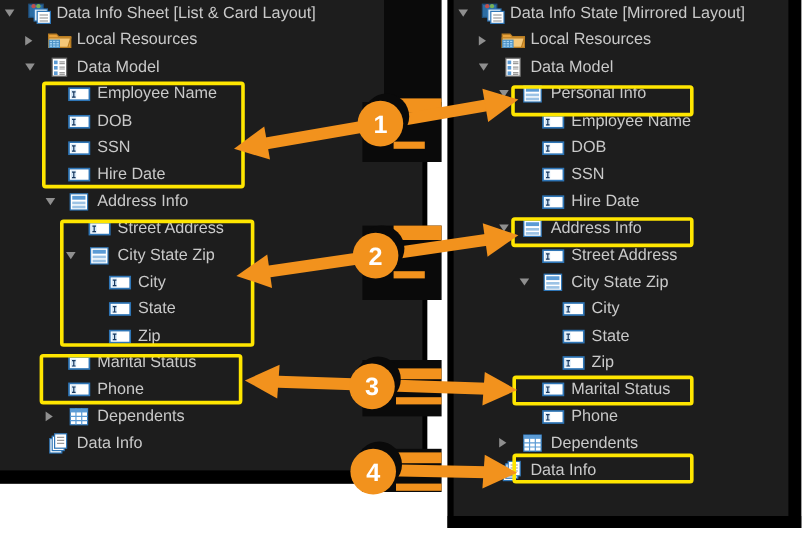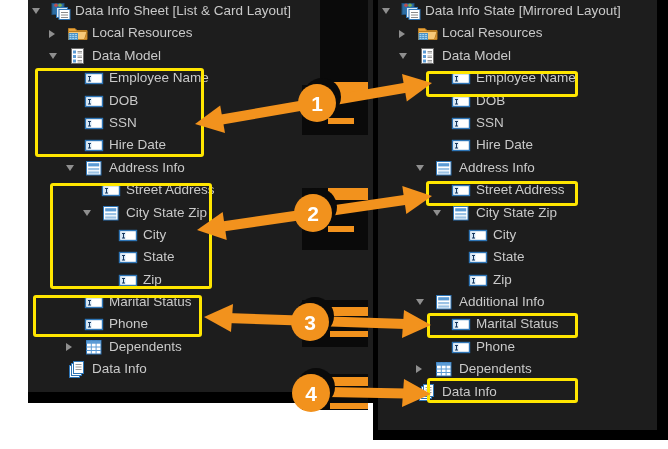--- a/index.html
+++ b/index.html
@@ -1,21 +1,21 @@
 <!DOCTYPE html>
 <html><head>
 <meta charset="utf-8">
 <style>
   html,body { margin:0; padding:0; background:#ffffff; }
   #stage {
     position:relative; width:668px; height:449px; overflow:hidden;
     background:#ffffff; font-family:"Liberation Sans", sans-serif;
   }
   .panel { position:absolute; top:0; background:#1d1d1d; box-sizing:border-box; }
-  #left-panel  { left:0;   width:356px; height:403px; border-right:4px solid #000; border-bottom:11px solid #000;margin-left:28px; }
+  #left-panel  { left:0;   width:356px; height:403px; border-right:4px solid #000; border-bottom:11px solid #000; }
   #right-panel { left:373px; width:295px; height:440px; border-left:5px solid #000; border-right:11px solid #000; border-bottom:10px solid #000; }
   .tree { position:relative; width:100%; height:100%; overflow:hidden; }
   .trow { position:relative; height:22.4px; }
   .expander { position:absolute; top:50%; transform:translateY(-50%); width:0; height:0; }
   .expander.open   { border-left:4.5px solid transparent; border-right:4.5px solid transparent; border-top:6px solid #8f8f8f; }
   .expander.closed { border-top:4.5px solid transparent; border-bottom:4.5px solid transparent; border-left:6px solid #8f8f8f; }
   .ticon  { position:absolute; top:2px; width:22px; height:19px; }
   .tlabel { position:absolute; top:0; line-height:22.4px; font-size:13.5px; color:#c9c9c9; white-space:nowrap; }
   .frag { position:absolute; background:#0a0a0a; }
   .ybox { position:absolute; border:3px solid #ffe600; border-radius:3px; }
@@ -215,112 +215,112 @@
               <rect x="6" y="3.5" width="3" height="3" fill="#5b9bd5"></rect>
               <path d="M10.5 4.5 h4.5 M10.5 6 h4.5" stroke="#9a9a9a" stroke-width="1" fill="none"></path>
               <rect x="6" y="8" width="3" height="3" fill="#5b9bd5"></rect>
               <path d="M10.5 9 h4.5 M10.5 10.5 h4.5" stroke="#9a9a9a" stroke-width="1" fill="none"></path>
               <rect x="6" y="12.5" width="3" height="3" fill="#5b9bd5"></rect>
               <path d="M10.5 13.5 h4.5 M10.5 15 h4.5" stroke="#9a9a9a" stroke-width="1" fill="none"></path>
             </svg></span>
           <span class="tlabel" style="left: 64px;">Data Model</span>
         </div>
         <div class="trow">
-          <span class="ticon" style="left: 73px;"><svg width="22" height="19" viewBox="0 0 22 19">
-              <rect x="1.5" y="4.5" width="17" height="10" fill="#ffffff" stroke="#2e75b6" stroke-width="1.4"></rect>
-              <rect x="3" y="6" width="4.5" height="7" fill="#d6e8f7"></rect>
-              <path d="M4 7.5 h3 M5.5 7.5 v4.5 M4 12 h3" stroke="#17375e" stroke-width="1" fill="none"></path>
-            </svg></span>
-          <span class="tlabel" style="left: 98px;">Employee Name</span>
-        </div>
-        <div class="trow">
-          <span class="ticon" style="left: 73px;"><svg width="22" height="19" viewBox="0 0 22 19">
-              <rect x="1.5" y="4.5" width="17" height="10" fill="#ffffff" stroke="#2e75b6" stroke-width="1.4"></rect>
-              <rect x="3" y="6" width="4.5" height="7" fill="#d6e8f7"></rect>
-              <path d="M4 7.5 h3 M5.5 7.5 v4.5 M4 12 h3" stroke="#17375e" stroke-width="1" fill="none"></path>
-            </svg></span>
-          <span class="tlabel" style="left: 98px;">DOB</span>
-        </div>
-        <div class="trow">
-          <span class="ticon" style="left: 73px;"><svg width="22" height="19" viewBox="0 0 22 19">
-              <rect x="1.5" y="4.5" width="17" height="10" fill="#ffffff" stroke="#2e75b6" stroke-width="1.4"></rect>
-              <rect x="3" y="6" width="4.5" height="7" fill="#d6e8f7"></rect>
-              <path d="M4 7.5 h3 M5.5 7.5 v4.5 M4 12 h3" stroke="#17375e" stroke-width="1" fill="none"></path>
-            </svg></span>
-          <span class="tlabel" style="left: 98px;">SSN</span>
-        </div>
-        <div class="trow">
-          <span class="ticon" style="left: 73px;"><svg width="22" height="19" viewBox="0 0 22 19">
-              <rect x="1.5" y="4.5" width="17" height="10" fill="#ffffff" stroke="#2e75b6" stroke-width="1.4"></rect>
-              <rect x="3" y="6" width="4.5" height="7" fill="#d6e8f7"></rect>
-              <path d="M4 7.5 h3 M5.5 7.5 v4.5 M4 12 h3" stroke="#17375e" stroke-width="1" fill="none"></path>
-            </svg></span>
-          <span class="tlabel" style="left: 98px;">Hire Date</span>
-        </div>
-        <div class="trow">
           <span class="expander open" style="left: 38px;"></span>
           <span class="ticon" style="left: 56px;"><svg width="22" height="19" viewBox="0 0 22 19">
               <rect x="2.5" y="2.5" width="14.5" height="13.5" fill="#ffffff" stroke="#2e75b6"></rect>
               <rect x="4.2" y="4.2" width="11" height="3.2" fill="#5b9bd5"></rect>
               <rect x="4.2" y="9" width="11" height="2.2" fill="#9cc3e5"></rect>
               <rect x="4.2" y="12.4" width="11" height="2.2" fill="#9cc3e5"></rect>
             </svg></span>
-          <span class="tlabel" style="left: 81px;">Address Info</span>
-        </div>
-        <div class="trow">
-          <span class="ticon" style="left: 73px;"><svg width="22" height="19" viewBox="0 0 22 19">
-              <rect x="1.5" y="4.5" width="17" height="10" fill="#ffffff" stroke="#2e75b6" stroke-width="1.4"></rect>
-              <rect x="3" y="6" width="4.5" height="7" fill="#d6e8f7"></rect>
-              <path d="M4 7.5 h3 M5.5 7.5 v4.5 M4 12 h3" stroke="#17375e" stroke-width="1" fill="none"></path>
-            </svg></span>
-          <span class="tlabel" style="left: 98px;">Street Address</span>
-        </div>
-        <div class="trow">
-          <span class="expander open" style="left: 55px;"></span>
-          <span class="ticon" style="left: 73px;"><svg width="22" height="19" viewBox="0 0 22 19">
+          <span class="tlabel" style="left: 81px;">Personal Info</span>
+        </div>
+        <div class="trow">
+          <span class="ticon" style="left: 73px;"><svg width="22" height="19" viewBox="0 0 22 19">
+              <rect x="1.5" y="4.5" width="17" height="10" fill="#ffffff" stroke="#2e75b6" stroke-width="1.4"></rect>
+              <rect x="3" y="6" width="4.5" height="7" fill="#d6e8f7"></rect>
+              <path d="M4 7.5 h3 M5.5 7.5 v4.5 M4 12 h3" stroke="#17375e" stroke-width="1" fill="none"></path>
+            </svg></span>
+          <span class="tlabel" style="left: 98px;">Employee Name</span>
+        </div>
+        <div class="trow">
+          <span class="ticon" style="left: 73px;"><svg width="22" height="19" viewBox="0 0 22 19">
+              <rect x="1.5" y="4.5" width="17" height="10" fill="#ffffff" stroke="#2e75b6" stroke-width="1.4"></rect>
+              <rect x="3" y="6" width="4.5" height="7" fill="#d6e8f7"></rect>
+              <path d="M4 7.5 h3 M5.5 7.5 v4.5 M4 12 h3" stroke="#17375e" stroke-width="1" fill="none"></path>
+            </svg></span>
+          <span class="tlabel" style="left: 98px;">DOB</span>
+        </div>
+        <div class="trow">
+          <span class="ticon" style="left: 73px;"><svg width="22" height="19" viewBox="0 0 22 19">
+              <rect x="1.5" y="4.5" width="17" height="10" fill="#ffffff" stroke="#2e75b6" stroke-width="1.4"></rect>
+              <rect x="3" y="6" width="4.5" height="7" fill="#d6e8f7"></rect>
+              <path d="M4 7.5 h3 M5.5 7.5 v4.5 M4 12 h3" stroke="#17375e" stroke-width="1" fill="none"></path>
+            </svg></span>
+          <span class="tlabel" style="left: 98px;">SSN</span>
+        </div>
+        <div class="trow">
+          <span class="ticon" style="left: 73px;"><svg width="22" height="19" viewBox="0 0 22 19">
+              <rect x="1.5" y="4.5" width="17" height="10" fill="#ffffff" stroke="#2e75b6" stroke-width="1.4"></rect>
+              <rect x="3" y="6" width="4.5" height="7" fill="#d6e8f7"></rect>
+              <path d="M4 7.5 h3 M5.5 7.5 v4.5 M4 12 h3" stroke="#17375e" stroke-width="1" fill="none"></path>
+            </svg></span>
+          <span class="tlabel" style="left: 98px;">Hire Date</span>
+        </div>
+        <div class="trow">
+          <span class="expander open" style="left: 38px;"></span>
+          <span class="ticon" style="left: 56px;"><svg width="22" height="19" viewBox="0 0 22 19">
               <rect x="2.5" y="2.5" width="14.5" height="13.5" fill="#ffffff" stroke="#2e75b6"></rect>
               <rect x="4.2" y="4.2" width="11" height="3.2" fill="#5b9bd5"></rect>
               <rect x="4.2" y="9" width="11" height="2.2" fill="#9cc3e5"></rect>
               <rect x="4.2" y="12.4" width="11" height="2.2" fill="#9cc3e5"></rect>
             </svg></span>
-          <span class="tlabel" style="left: 98px;">City State Zip</span>
-        </div>
-        <div class="trow">
-          <span class="ticon" style="left: 90px;"><svg width="22" height="19" viewBox="0 0 22 19">
-              <rect x="1.5" y="4.5" width="17" height="10" fill="#ffffff" stroke="#2e75b6" stroke-width="1.4"></rect>
-              <rect x="3" y="6" width="4.5" height="7" fill="#d6e8f7"></rect>
-              <path d="M4 7.5 h3 M5.5 7.5 v4.5 M4 12 h3" stroke="#17375e" stroke-width="1" fill="none"></path>
-            </svg></span>
-          <span class="tlabel" style="left: 115px;">City</span>
-        </div>
-        <div class="trow">
-          <span class="ticon" style="left: 90px;"><svg width="22" height="19" viewBox="0 0 22 19">
-              <rect x="1.5" y="4.5" width="17" height="10" fill="#ffffff" stroke="#2e75b6" stroke-width="1.4"></rect>
-              <rect x="3" y="6" width="4.5" height="7" fill="#d6e8f7"></rect>
-              <path d="M4 7.5 h3 M5.5 7.5 v4.5 M4 12 h3" stroke="#17375e" stroke-width="1" fill="none"></path>
-            </svg></span>
-          <span class="tlabel" style="left: 115px;">State</span>
-        </div>
-        <div class="trow">
-          <span class="ticon" style="left: 90px;"><svg width="22" height="19" viewBox="0 0 22 19">
-              <rect x="1.5" y="4.5" width="17" height="10" fill="#ffffff" stroke="#2e75b6" stroke-width="1.4"></rect>
-              <rect x="3" y="6" width="4.5" height="7" fill="#d6e8f7"></rect>
-              <path d="M4 7.5 h3 M5.5 7.5 v4.5 M4 12 h3" stroke="#17375e" stroke-width="1" fill="none"></path>
-            </svg></span>
-          <span class="tlabel" style="left: 115px;">Zip</span>
-        </div>
-        <div class="trow">
-          <span class="expander open" style="left: 38px;"></span>
-          <span class="ticon" style="left: 56px;"><svg width="22" height="19" viewBox="0 0 22 19">
+          <span class="tlabel" style="left: 81px;">Address Info</span>
+        </div>
+        <div class="trow">
+          <span class="ticon" style="left: 73px;"><svg width="22" height="19" viewBox="0 0 22 19">
+              <rect x="1.5" y="4.5" width="17" height="10" fill="#ffffff" stroke="#2e75b6" stroke-width="1.4"></rect>
+              <rect x="3" y="6" width="4.5" height="7" fill="#d6e8f7"></rect>
+              <path d="M4 7.5 h3 M5.5 7.5 v4.5 M4 12 h3" stroke="#17375e" stroke-width="1" fill="none"></path>
+            </svg></span>
+          <span class="tlabel" style="left: 98px;">Street Address</span>
+        </div>
+        <div class="trow">
+          <span class="expander open" style="left: 55px;"></span>
+          <span class="ticon" style="left: 73px;"><svg width="22" height="19" viewBox="0 0 22 19">
               <rect x="2.5" y="2.5" width="14.5" height="13.5" fill="#ffffff" stroke="#2e75b6"></rect>
               <rect x="4.2" y="4.2" width="11" height="3.2" fill="#5b9bd5"></rect>
               <rect x="4.2" y="9" width="11" height="2.2" fill="#9cc3e5"></rect>
               <rect x="4.2" y="12.4" width="11" height="2.2" fill="#9cc3e5"></rect>
             </svg></span>
-          <span class="tlabel" style="left: 81px;">Additional Info</span>
+          <span class="tlabel" style="left: 98px;">City State Zip</span>
+        </div>
+        <div class="trow">
+          <span class="ticon" style="left: 90px;"><svg width="22" height="19" viewBox="0 0 22 19">
+              <rect x="1.5" y="4.5" width="17" height="10" fill="#ffffff" stroke="#2e75b6" stroke-width="1.4"></rect>
+              <rect x="3" y="6" width="4.5" height="7" fill="#d6e8f7"></rect>
+              <path d="M4 7.5 h3 M5.5 7.5 v4.5 M4 12 h3" stroke="#17375e" stroke-width="1" fill="none"></path>
+            </svg></span>
+          <span class="tlabel" style="left: 115px;">City</span>
+        </div>
+        <div class="trow">
+          <span class="ticon" style="left: 90px;"><svg width="22" height="19" viewBox="0 0 22 19">
+              <rect x="1.5" y="4.5" width="17" height="10" fill="#ffffff" stroke="#2e75b6" stroke-width="1.4"></rect>
+              <rect x="3" y="6" width="4.5" height="7" fill="#d6e8f7"></rect>
+              <path d="M4 7.5 h3 M5.5 7.5 v4.5 M4 12 h3" stroke="#17375e" stroke-width="1" fill="none"></path>
+            </svg></span>
+          <span class="tlabel" style="left: 115px;">State</span>
+        </div>
+        <div class="trow">
+          <span class="ticon" style="left: 90px;"><svg width="22" height="19" viewBox="0 0 22 19">
+              <rect x="1.5" y="4.5" width="17" height="10" fill="#ffffff" stroke="#2e75b6" stroke-width="1.4"></rect>
+              <rect x="3" y="6" width="4.5" height="7" fill="#d6e8f7"></rect>
+              <path d="M4 7.5 h3 M5.5 7.5 v4.5 M4 12 h3" stroke="#17375e" stroke-width="1" fill="none"></path>
+            </svg></span>
+          <span class="tlabel" style="left: 115px;">Zip</span>
         </div>
         <div class="trow">
           <span class="ticon" style="left: 73px;"><svg width="22" height="19" viewBox="0 0 22 19">
               <rect x="1.5" y="4.5" width="17" height="10" fill="#ffffff" stroke="#2e75b6" stroke-width="1.4"></rect>
               <rect x="3" y="6" width="4.5" height="7" fill="#d6e8f7"></rect>
               <path d="M4 7.5 h3 M5.5 7.5 v4.5 M4 12 h3" stroke="#17375e" stroke-width="1" fill="none"></path>
             </svg></span>
           <span class="tlabel" style="left: 98px;">Marital Status</span>
         </div>
         <div class="trow">

